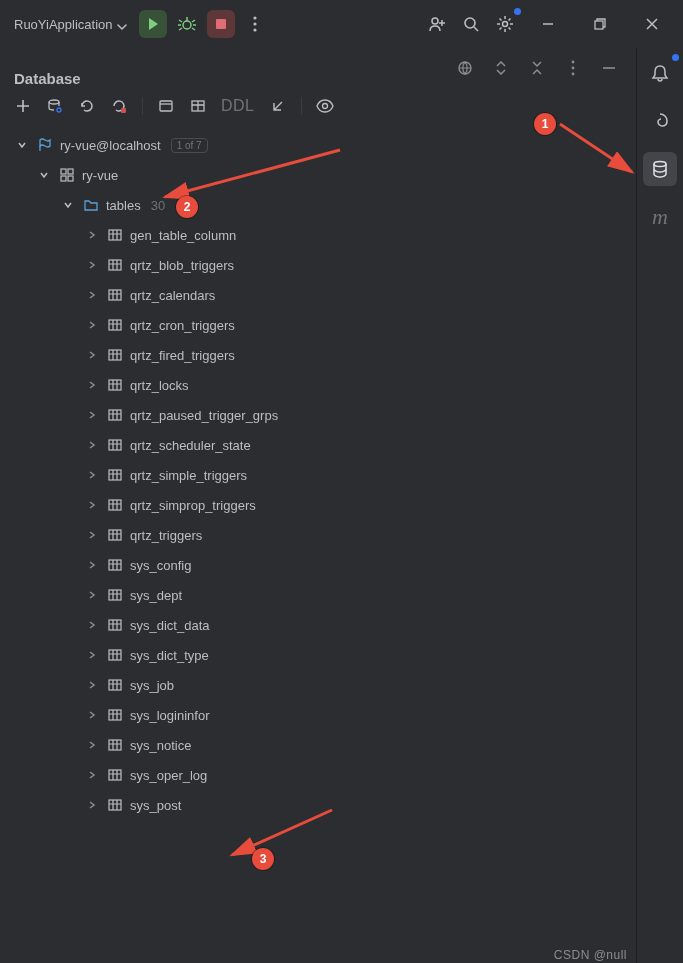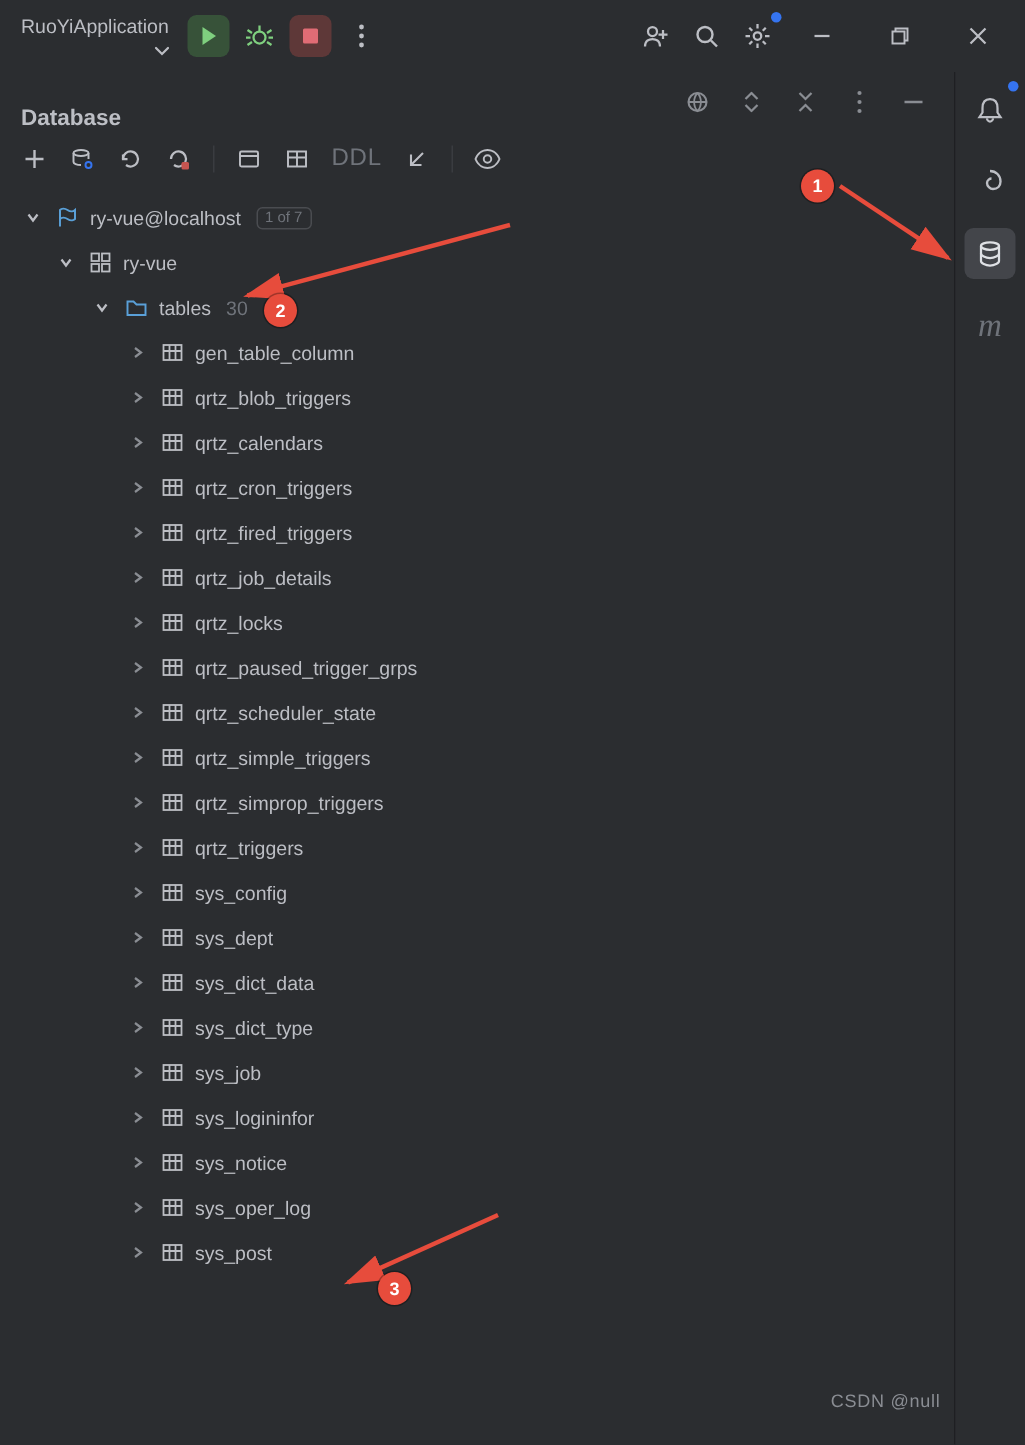--- a/index.html
+++ b/index.html
@@ -33,21 +33,21 @@
   
   .topbar {
     height: 48px;
     display: flex;
     align-items: center;
     padding: 0 8px;
     gap: 6px;
   }
   .run-select {
     display: flex; align-items: flex-end; gap: 4px;
-    padding: 4px 6px; border-radius: 6px; cursor: default; flex-direction: column;
+    padding: 4px 6px; border-radius: 6px; cursor: default;
   }
   .topbar .spacer { flex: 1; }
   .sq-btn {
     width: 28px; height: 28px;
     display: flex; align-items: center; justify-content: center;
     border-radius: 6px;
     position: relative;
   }
   .sq-btn.run { background: #375239; }
   .sq-btn.stop { background: #5e3838; }
@@ -162,21 +162,21 @@
     box-shadow: 0 0 0 1px rgba(0,0,0,0.3);
     z-index: 20;
   }
   .anno-svg {
     position: absolute; top: 0; left: 0;
     width: 683px; height: 963px;
     pointer-events: none;
     z-index: 15;
   }
   .watermark {
-    position: absolute; right: 56px; bottom: 22px;
+    position: absolute; right: 56px; bottom: 1px;
     font-size: 12px; color: #8a8d93;
     letter-spacing: 0.5px;
     margin-top: 24px;
   }
   .blue-dot {
     position:absolute; top:-2px; right:-2px;
     width:7px; height:7px; border-radius:50%;
     background: var(--blue-dot);
   }
 </style>
@@ -465,35 +465,20 @@
               <path d="M3 2 L7 5 L3 8" stroke="#8a8d93" stroke-width="1.5" fill="none"></path>
             </svg>
           </span>
           <span class="node-icon">
             <svg width="16" height="16" viewBox="0 0 16 16">
               <rect x="2" y="3" width="12" height="10" fill="none" stroke="#bcbec4" stroke-width="1.2"></rect>
               <path d="M2 7 H14 M6 3 V13 M10 3 V13" stroke="#bcbec4" stroke-width="1.2"></path>
             </svg>
           </span>
           <span class="label">qrtz_fired_triggers</span>
-        </div>
-        <div class="tree-row">
-          <span class="ind" style="width:78px"></span>
-          <span class="chev">
-            <svg width="10" height="10" viewBox="0 0 10 10">
-              <path d="M3 2 L7 5 L3 8" stroke="#8a8d93" stroke-width="1.5" fill="none"></path>
-            </svg>
-          </span>
-          <span class="node-icon">
-            <svg width="16" height="16" viewBox="0 0 16 16">
-              <rect x="2" y="3" width="12" height="10" fill="none" stroke="#bcbec4" stroke-width="1.2"></rect>
-              <path d="M2 7 H14 M6 3 V13 M10 3 V13" stroke="#bcbec4" stroke-width="1.2"></path>
-            </svg>
-          </span>
-          <span class="label">qrtz_job_details</span>
         </div>
         <div class="tree-row">
           <span class="ind" style="width:78px"></span>
           <span class="chev">
             <svg width="10" height="10" viewBox="0 0 10 10">
               <path d="M3 2 L7 5 L3 8" stroke="#8a8d93" stroke-width="1.5" fill="none"></path>
             </svg>
           </span>
           <span class="node-icon">
             <svg width="16" height="16" viewBox="0 0 16 16">

